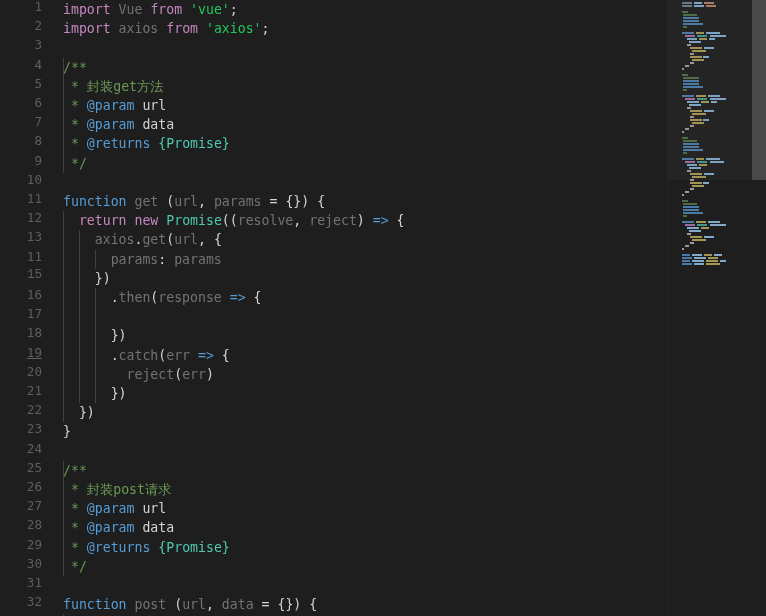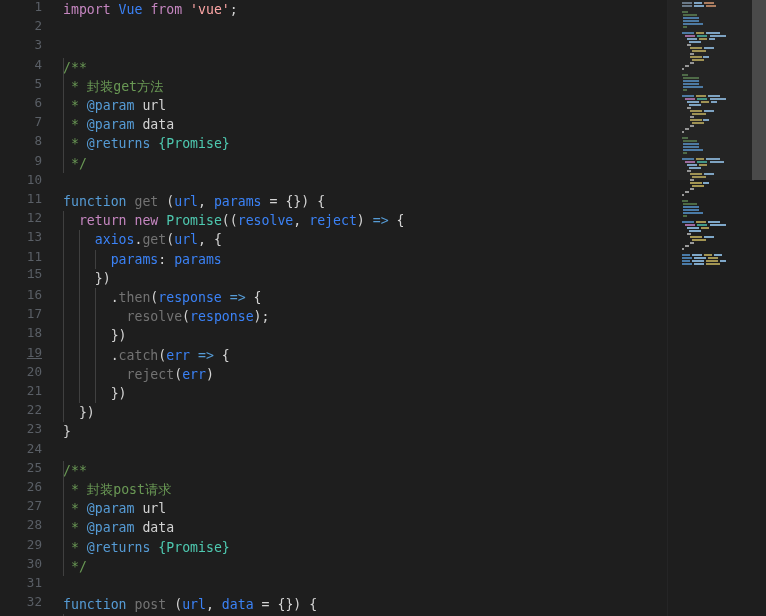--- a/index.html
+++ b/index.html
@@ -67,24 +67,24 @@
   .guide {
     position: absolute;
     width: 1px;
     background: #404040;
     z-index: 1;
   }
 
   
   .t-kw      { color: #c586c0; }  
   .t-fn-kw   { color: #569cd6; }  
-  .t-id      { color: #3b82f6; }  
+  .t-id      { color: #737373; }  
   .t-fname   { color: #737373; }  
   .t-cls     { color: #4ec9b0; }  
-  .t-str     { color: #fca5a5; }  
+  .t-str     { color: #22c55e; }  
   .t-cmt     { color: #6a9955; }  
   .t-jsdoc   { color: #569cd6; }  
   .t-jsdocnm { color: #d4d4d4; }  
   .t-punc    { color: #d4d4d4; }
   .t-arrow   { color: #569cd6; }
 
   
   #minimap {
     position: absolute;
     right: 14px; top: 0;
@@ -173,35 +173,35 @@
       <div class="guide" style="top: 57.6px; height: 115.2px; left: 11px;"></div>
       <div class="guide" style="top: 211.2px; height: 211.2px; left: 11px;"></div>
       <div class="guide" style="top: 230.4px; height: 172.8px; left: 26.84px;"></div>
       <div class="guide" style="top: 249.6px; height: 19.2px; left: 42.68px;"></div>
       <div class="guide" style="top: 307.2px; height: 19.2px; left: 42.68px;"></div>
       <div class="guide" style="top: 364.8px; height: 19.2px; left: 42.68px;"></div>
       <div class="guide" style="top: 288px; height: 115.2px; left: 42.68px;"></div>
       <div class="guide" style="top: 460.8px; height: 115.2px; left: 11px;"></div>
       <div class="guide" style="top: 614.4px; height: 19.2px; left: 11px;"></div>
       <div class="line" style="top: 0px;"><span class="txt"><span class="t-kw">import</span><span> </span><span class="t-id">Vue</span><span> </span><span class="t-kw">from</span><span> </span><span class="t-str">'vue'</span><span class="t-punc">;</span></span></div>
+      <div class="line" style="top: 19.2px;"><span class="txt"><span class="t-kw">import</span><span> </span><span class="t-id">axios</span><span> </span><span class="t-kw">from</span><span> </span><span class="t-str">'axios'</span><span class="t-punc">;</span></span></div>
       <div class="line" style="top: 38.4px;"><span class="txt"></span></div>
       <div class="line" style="top: 57.6px;"><span class="txt"><span class="t-cmt">/**</span></span></div>
       <div class="line" style="top: 76.8px;"><span class="txt"><span class="t-cmt"> * 封装get方法</span></span></div>
       <div class="line" style="top: 96px;"><span class="txt"><span class="t-cmt"> * </span><span class="t-jsdoc">@param</span><span> </span><span class="t-jsdocnm">url</span></span></div>
       <div class="line" style="top: 115.2px;"><span class="txt"><span class="t-cmt"> * </span><span class="t-jsdoc">@param</span><span> </span><span class="t-jsdocnm">data</span></span></div>
       <div class="line" style="top: 134.4px;"><span class="txt"><span class="t-cmt"> * </span><span class="t-jsdoc">@returns</span><span> </span><span class="t-cls">{Promise}</span></span></div>
       <div class="line" style="top: 153.6px;"><span class="txt"><span class="t-cmt"> */</span></span></div>
       <div class="line" style="top: 172.8px;"><span class="txt"></span></div>
       <div class="line" style="top: 192px;"><span class="txt"><span class="t-fn-kw">function</span><span> </span><span class="t-fname">get</span><span> (</span><span class="t-id">url</span><span>, </span><span class="t-id">params</span><span> = {}) {</span></span></div>
       <div class="line" style="top: 211.2px;"><span class="txt"><span>  </span><span class="t-kw">return</span><span> </span><span class="t-kw">new</span><span> </span><span class="t-cls">Promise</span><span>((</span><span class="t-id">resolve</span><span>, </span><span class="t-id">reject</span><span>) </span><span class="t-arrow">=&gt;</span><span> {</span></span></div>
       <div class="line" style="top: 249.6px;"><span class="txt"><span>      </span><span class="t-id">params</span><span>: </span><span class="t-id">params</span></span></div>
       <div class="line" style="top: 230.4px;"><span class="txt"><span>    </span><span class="t-id">axios</span><span>.</span><span class="t-fname">get</span><span>(</span><span class="t-id">url</span><span>, {</span></span></div>
       <div class="line" style="top: 268.8px;"><span class="txt"><span>    })</span></span></div>
       <div class="line" style="top: 288px;"><span class="txt"><span>      .</span><span class="t-fname">then</span><span>(</span><span class="t-id">response</span><span> </span><span class="t-arrow">=&gt;</span><span> {</span></span></div>
-      <div class="line" style="top: 307.2px;"><span class="txt"><span>        </span><span class="t-fname">resolve</span><span>(</span><span class="t-id">response</span><span>);</span></span></div>
       <div class="line" style="top: 326.4px;"><span class="txt"><span>      })</span></span></div>
       <div class="line" style="top: 345.6px;"><span class="txt"><span>      .</span><span class="t-fname">catch</span><span>(</span><span class="t-id">err</span><span> </span><span class="t-arrow">=&gt;</span><span> {</span></span></div>
       <div class="line" style="top: 364.8px; text-align: right;"><span class="txt"><span>        </span><span class="t-fname">reject</span><span>(</span><span class="t-id">err</span><span>)</span></span></div>
       <div class="line" style="top: 384px;"><span class="txt"><span>      })</span></span></div>
       <div class="line" style="top: 403.2px;"><span class="txt"><span>  })</span></span></div>
       <div class="line" style="top: 422.4px;"><span class="txt"><span>}</span></span></div>
       <div class="line" style="top: 441.6px;"><span class="txt"></span></div>
       <div class="line" style="top: 460.8px;"><span class="txt"><span class="t-cmt">/**</span></span></div>
       <div class="line" style="top: 480px;"><span class="txt"><span class="t-cmt"> * 封装post请求</span></span></div>
       <div class="line" style="top: 499.2px;"><span class="txt"><span class="t-cmt"> * </span><span class="t-jsdoc">@param</span><span> </span><span class="t-jsdocnm">url</span></span></div>

